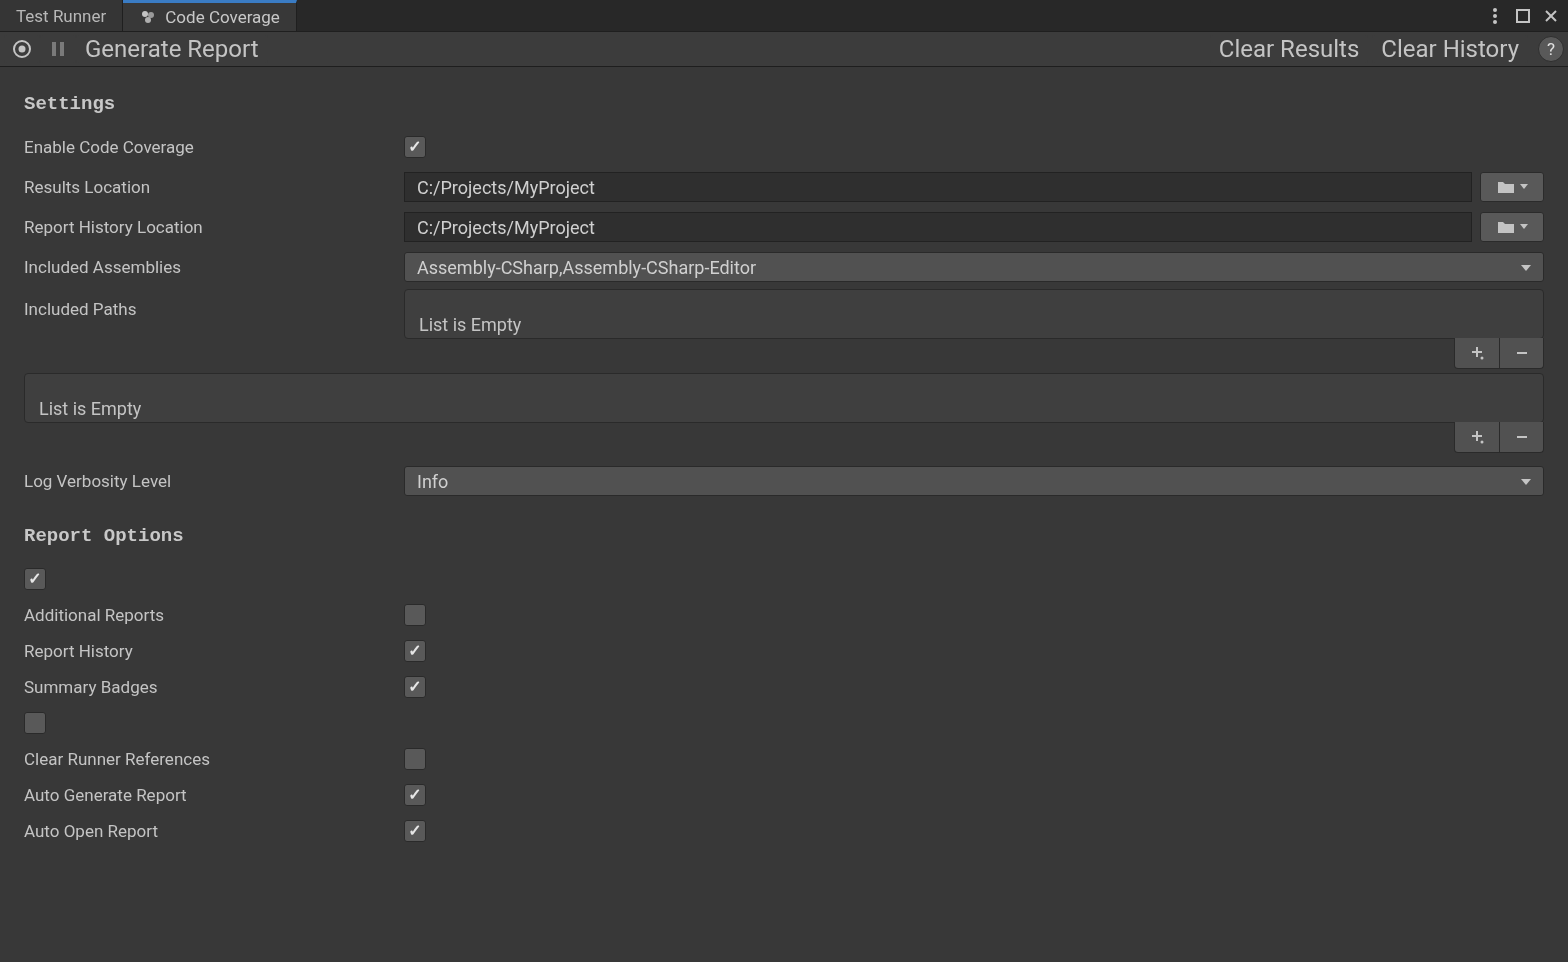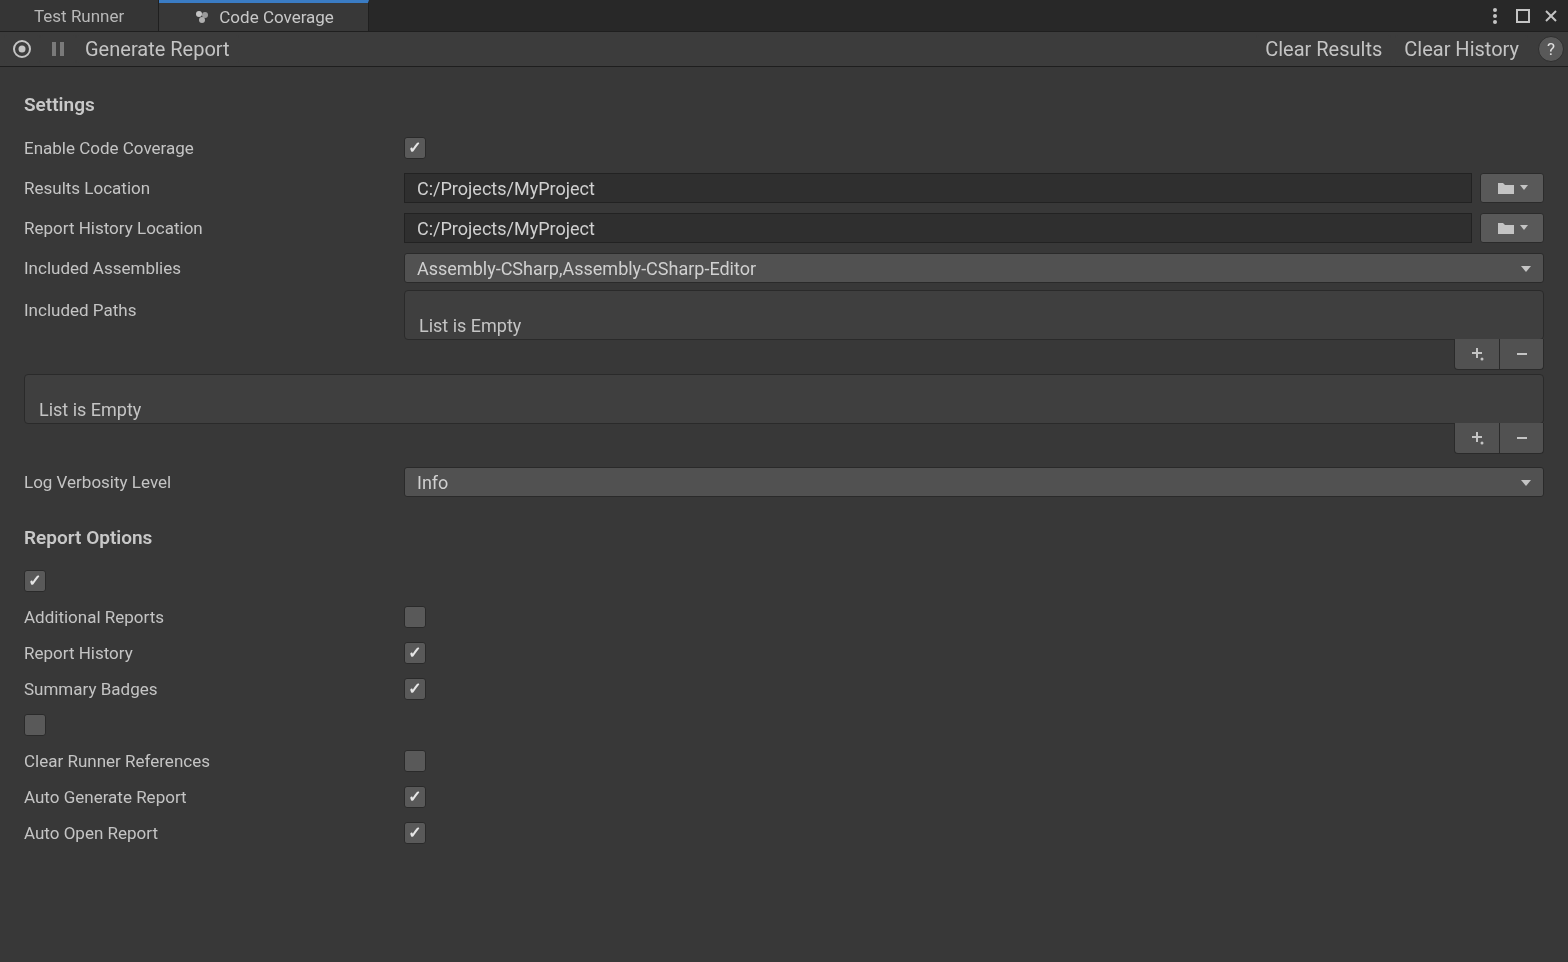--- a/index.html
+++ b/index.html
@@ -1,40 +1,40 @@
 <!DOCTYPE html>
 <html><head>
 <meta charset="utf-8">
 <style>
 * { box-sizing: border-box; margin: 0; padding: 0; font-family: -apple-system, BlinkMacSystemFont, "Segoe UI", Roboto, Arial, sans-serif; }
 html, body { width: 1568px; height: 962px; background: #383838; color: #c4c4c4; overflow: hidden; }
 
 .window { display: flex; flex-direction: column; height: 100%; }
 
 .tab-bar { display: flex; align-items: stretch; height: 31px; background: #282828; position: relative; }
-.tab { display: flex; align-items: center; padding: 0 34px; font-size: 17px; color: #b8b8b8; border-right: 1px solid #1f1f1f; height: 31px; }
+.tab { display: flex; align-items: center; padding: 0 16px; font-size: 17px; color: #b8b8b8; border-right: 1px solid #1f1f1f; height: 31px; }
 .tab.inactive { background: #353535; }
 .tab.active { background: #383838; border-top: 3px solid #3a7cc4; padding-top: 0; color: #c8c8c8; height: 31px;}
 .tab.active::before { content:""; }
 .tab .tab-icon { margin-right: 8px; display: inline-flex; }
 
 .window-controls { position: absolute; right: 6px; top: 0; height: 31px; display: flex; align-items: center; gap: 6px; }
 .win-ctrl { width: 22px; height: 22px; display:flex; align-items:center; justify-content:center; color:#c4c4c4; }
 
 .toolbar { display: flex; align-items: center; height: 36px; background: #3c3c3c; border-top: 1px solid #1f1f1f; border-bottom: 1px solid #1e1e1e; padding: 0 4px; gap: 4px; }
-.tb-btn { height: 28px; display: flex; align-items: center; justify-content: center; background: #3c3c3c; border: 1px solid transparent; border-radius: 3px; color: #c4c4c4; font-size: 20px; padding: 0 8px; white-space: nowrap; }
+.tb-btn { height: 28px; display: flex; align-items: center; justify-content: center; background: #3c3c3c; border: 1px solid transparent; border-radius: 3px; color: #c4c4c4; font-size: 24px; padding: 0 8px; white-space: nowrap; }
 .tb-btn.icon { width: 36px; padding: 0; }
 .tb-btn.icon svg { display:block; }
 .tb-group { display:flex; align-items:center; }
 .spacer { flex: 1; }
 .help-btn { width: 26px; height:26px; border-radius:50%; background:#595959; border:1px solid #2f2f2f; display:flex; align-items:center; justify-content:center; font-size:17px; color:#e0e0e0; margin-left:6px; }
 
 .body { padding: 22px 24px; display: flex; flex-direction: column; gap: 4px; }
 
-.section-title { font-weight: 600; font-size: 19px; color: #c8c8c8; margin-bottom: 10px; margin-top: 4px; }
+.section-title { font-weight: 600; font-size: 19px; color: #c8c8c8; margin-bottom: 10px; margin-top: 4px; font-family: Liberation Mono, monospace; }
 .section-title.mt { margin-top: 22px; }
 
 .row { display: flex; align-items: center; min-height: 36px; }
 .row .label { width: 380px; font-size: 17px; color: #c4c4c4; }
 .row .control { flex: 1; display:flex; align-items:center; gap:8px; }
 
 .checkbox { width: 22px; height: 22px; background: #595959; border: 1px solid #2a2a2a; border-radius: 3px; display: flex; align-items:center; justify-content:center; }
 .checkbox.checked::after { content:"✓"; color:#e6e6e6; font-size:16px; font-weight:bold; line-height:1; }
 
 .text-field { flex:1; height: 30px; background:#2f2f2f; border:1px solid #222; border-radius:0; padding: 0 12px; display:flex; align-items:center; font-size:18px; color:#d0d0d0; }

